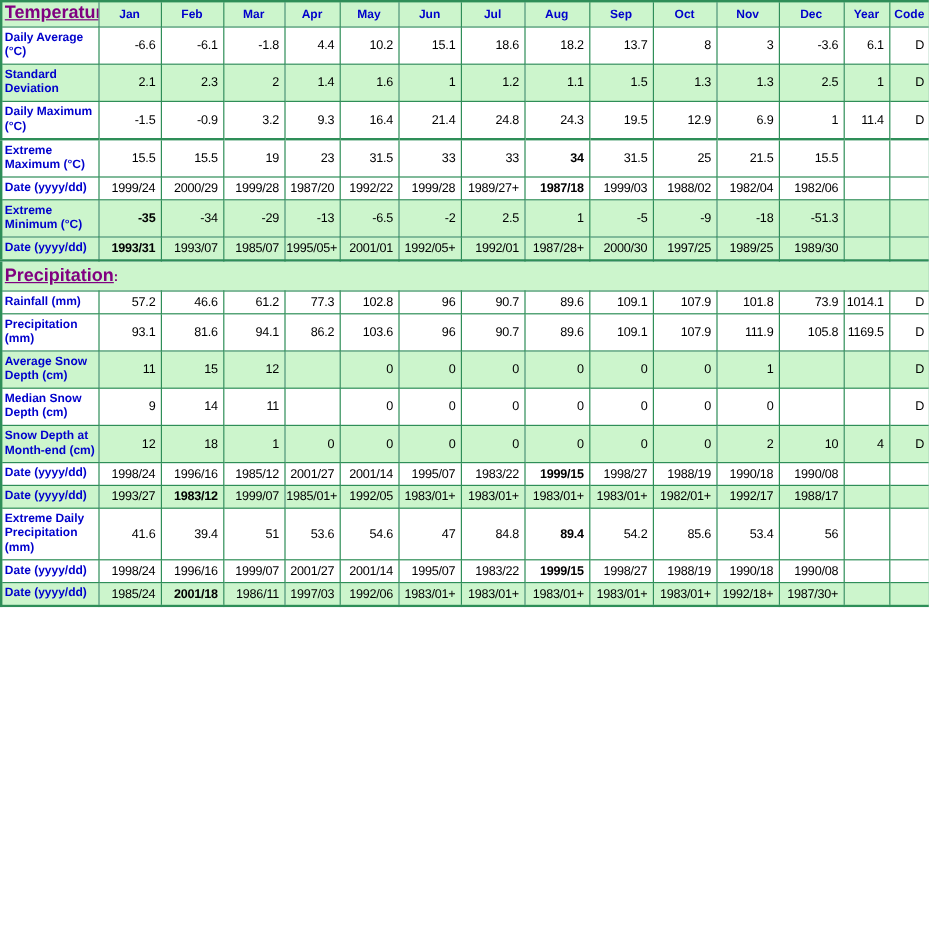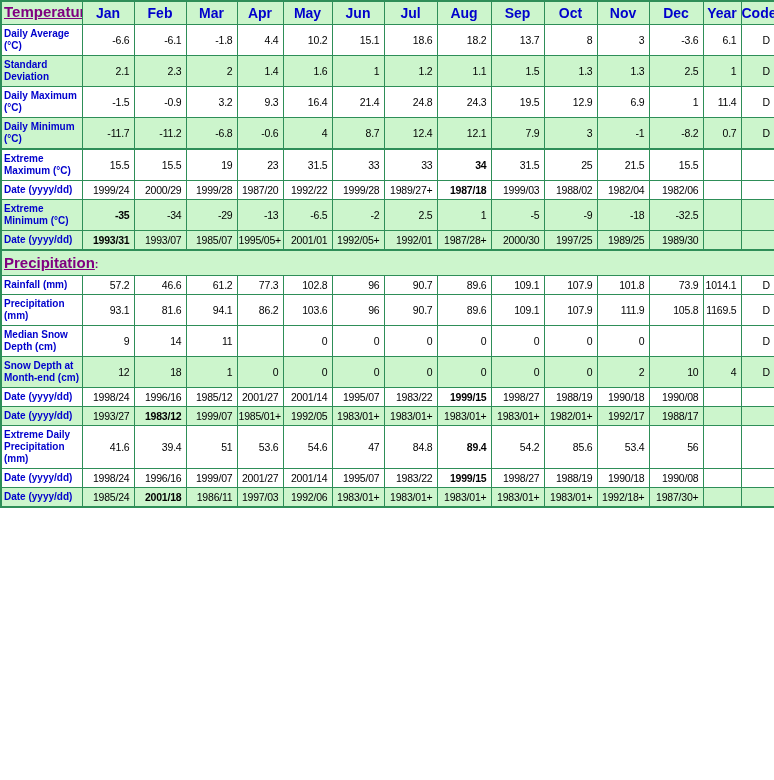--- a/index.html
+++ b/index.html
@@ -13,21 +13,21 @@
   table{border-collapse:collapse;table-layout:fixed;width:774px;border:2px solid var(--bd);}
   td,th{border:1px solid var(--bd);vertical-align:middle;overflow:hidden;}
   tr.green>td,tr.green>th{background:var(--green);}
   tr.white>td,tr.white>th{background:#ffffff;}
   tr.thick>td,tr.thick>th{border-top:2px solid var(--bd);}
   th.rowlabel{
     text-align:left;color:var(--blue);font-size:10px;font-weight:bold;
     line-height:12px;padding:3px 1px 3px 2px;word-wrap:normal;
   }
   th.month{
-    color:var(--blue);font-weight:bold;font-size:14px;text-align:center;padding:3px 0;
+    color:var(--blue);font-weight:bold;font-size:10px;text-align:center;padding:3px 0;
   }
   td.val{
     text-align:right;font-size:10.5px;color:#000;padding:3px 4px 3px 1px;
     white-space:nowrap;letter-spacing:-0.2px;
   }
   td.val.b{font-weight:bold;}
   td.section-cell{padding:3px 2px;}
   a.sec{color:var(--link);font-weight:bold;font-size:15px;text-decoration:underline;cursor:pointer;}
   span.colon{color:var(--link);font-weight:bold;font-size:11px;}
 </style>
@@ -114,37 +114,20 @@
         <td class="val">21.4</td>
         <td class="val">24.8</td>
         <td class="val">24.3</td>
         <td class="val">19.5</td>
         <td class="val">12.9</td>
         <td class="val">6.9</td>
         <td class="val">1</td>
         <td class="val">11.4</td>
         <td class="val">D</td>
       </tr>
-      <tr class="green">
-        <th class="rowlabel">Daily Minimum (°C)</th>
-        <td class="val">-11.7</td>
-        <td class="val">-11.2</td>
-        <td class="val">-6.8</td>
-        <td class="val">-0.6</td>
-        <td class="val">4</td>
-        <td class="val">8.7</td>
-        <td class="val">12.4</td>
-        <td class="val">12.1</td>
-        <td class="val">7.9</td>
-        <td class="val">3</td>
-        <td class="val">-1</td>
-        <td class="val">-8.2</td>
-        <td class="val">0.7</td>
-        <td class="val">D</td>
-      </tr>
       <tr class="white thick">
         <th class="rowlabel">Extreme Maximum (°C)</th>
         <td class="val">15.5</td>
         <td class="val">15.5</td>
         <td class="val">19</td>
         <td class="val">23</td>
         <td class="val">31.5</td>
         <td class="val">33</td>
         <td class="val">33</td>
         <td class="val b">34</td>
@@ -178,21 +161,21 @@
         <td class="val">-34</td>
         <td class="val">-29</td>
         <td class="val">-13</td>
         <td class="val">-6.5</td>
         <td class="val">-2</td>
         <td class="val">2.5</td>
         <td class="val">1</td>
         <td class="val">-5</td>
         <td class="val">-9</td>
         <td class="val">-18</td>
-        <td class="val">-32.5</td>
+        <td class="val">-51.3</td>
         <td class="val"></td>
         <td class="val"></td>
       </tr>
       <tr class="green">
         <th class="rowlabel">Date (yyyy/dd)</th>
         <td class="val b">1993/31</td>
         <td class="val">1993/07</td>
         <td class="val">1985/07</td>
         <td class="val">1995/05+</td>
         <td class="val">2001/01</td>
@@ -236,20 +219,37 @@
         <td class="val">96</td>
         <td class="val">90.7</td>
         <td class="val">89.6</td>
         <td class="val">109.1</td>
         <td class="val">107.9</td>
         <td class="val">111.9</td>
         <td class="val">105.8</td>
         <td class="val">1169.5</td>
         <td class="val">D</td>
       </tr>
+      <tr class="green">
+        <th class="rowlabel">Average Snow Depth (cm)</th>
+        <td class="val">11</td>
+        <td class="val">15</td>
+        <td class="val">12</td>
+        <td class="val"></td>
+        <td class="val">0</td>
+        <td class="val">0</td>
+        <td class="val">0</td>
+        <td class="val">0</td>
+        <td class="val">0</td>
+        <td class="val">0</td>
+        <td class="val">1</td>
+        <td class="val"></td>
+        <td class="val"></td>
+        <td class="val">D</td>
+      </tr>
       <tr class="white">
         <th class="rowlabel">Median Snow Depth (cm)</th>
         <td class="val">9</td>
         <td class="val">14</td>
         <td class="val">11</td>
         <td class="val"></td>
         <td class="val">0</td>
         <td class="val">0</td>
         <td class="val">0</td>
         <td class="val">0</td>

